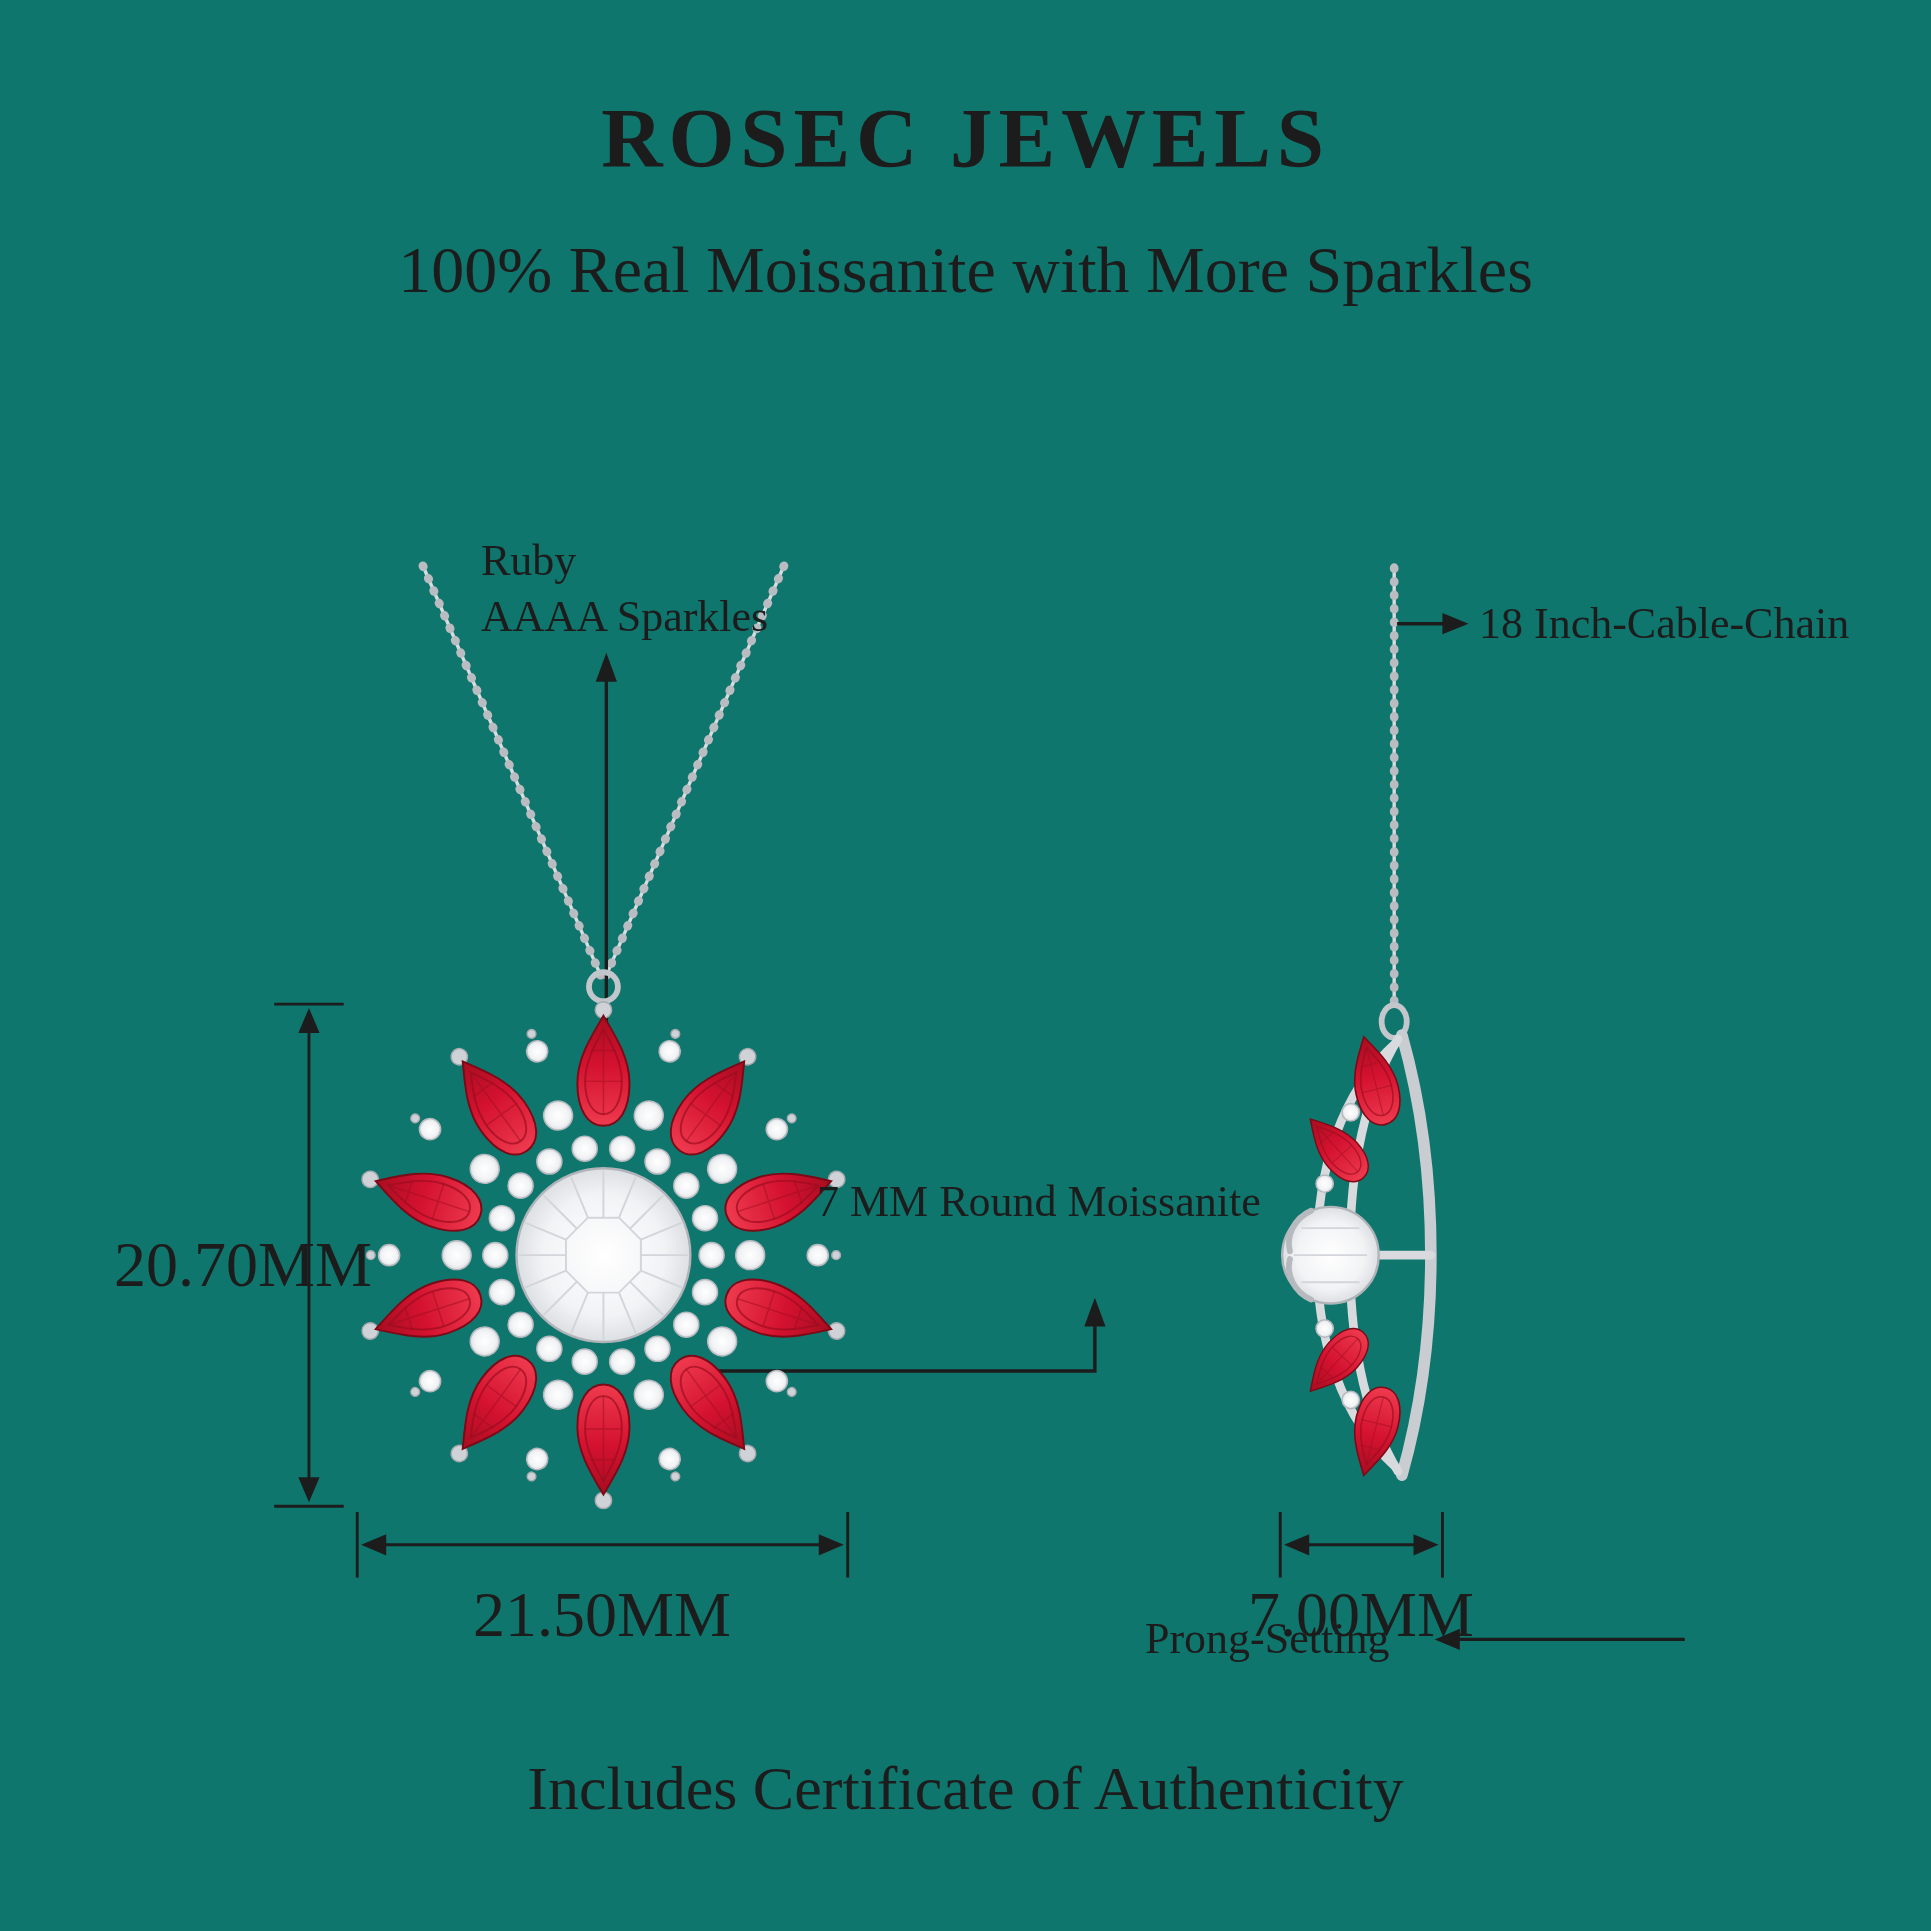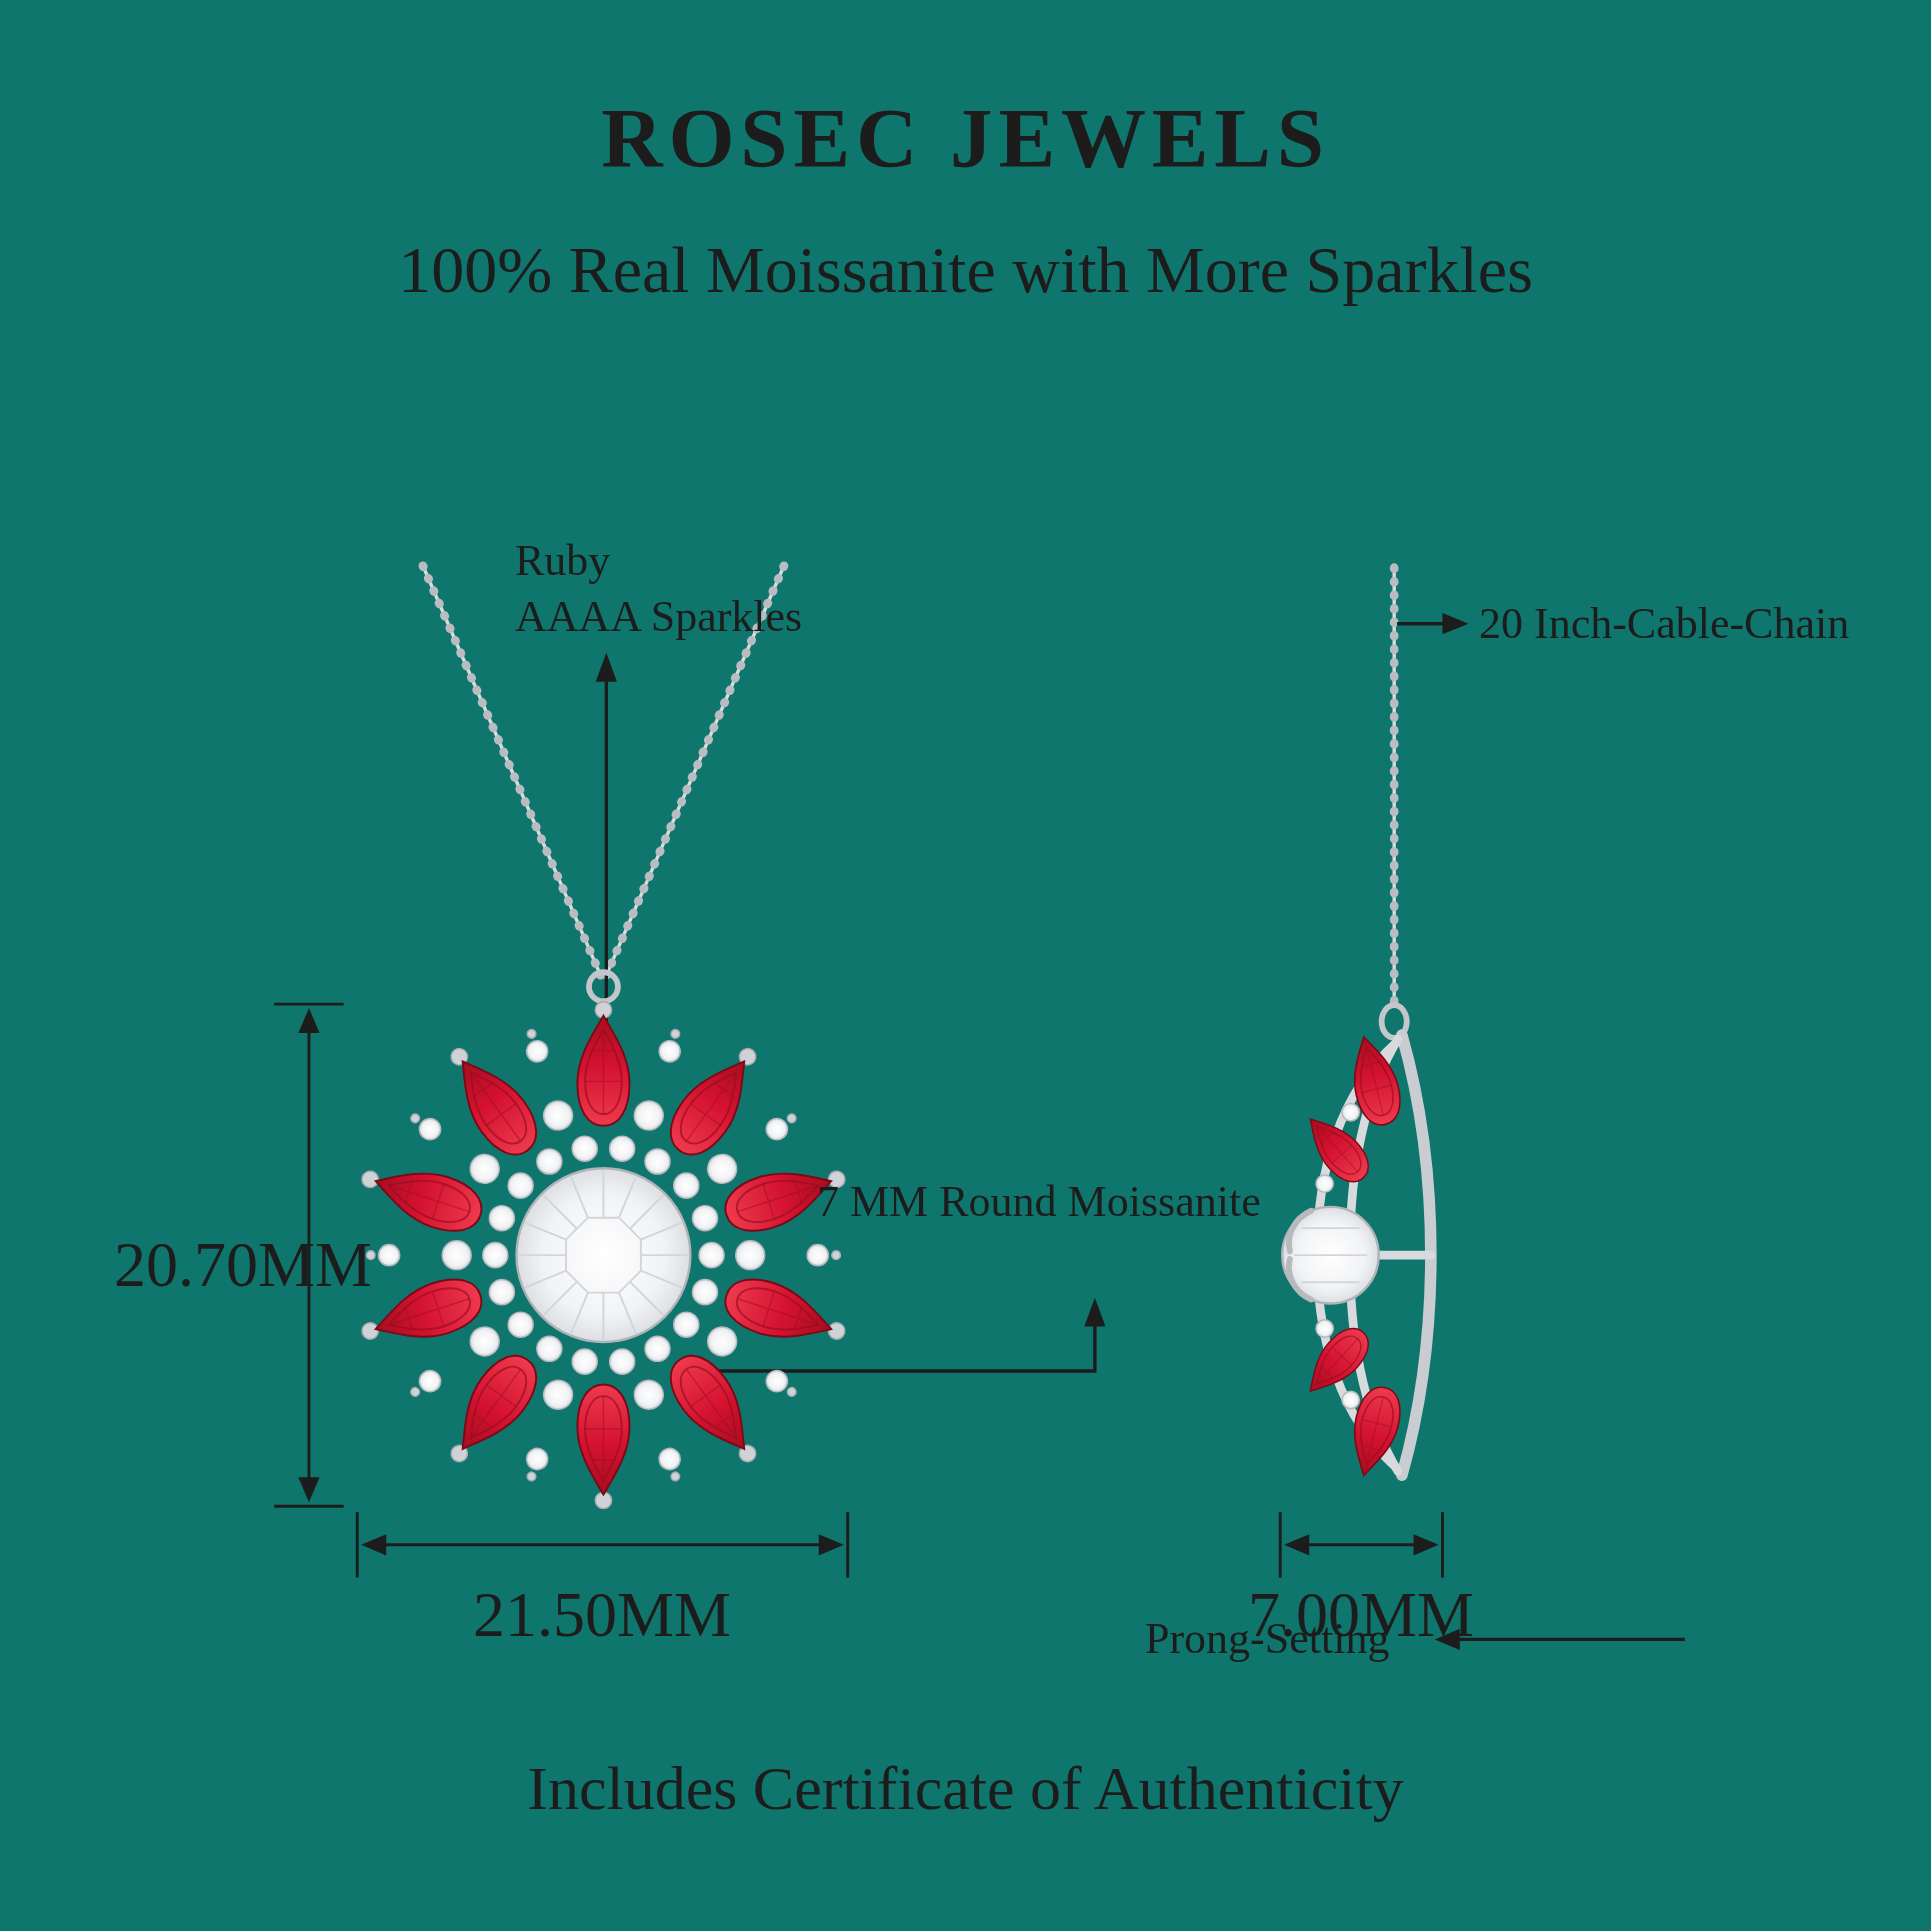--- a/index.html
+++ b/index.html
@@ -3,21 +3,21 @@
 <meta charset="utf-8">
 <style>
   html,body{margin:0;padding:0;background:#fff;}
   .canvas{position:relative;width:1931px;height:1931px;background:#0f766e;overflow:hidden;
           font-family:"Liberation Serif", serif;color:#1c1c1c;}
   .abs{position:absolute;}
   .title{top:89px;left:0;width:100%;text-align:center;font-size:85px;font-weight:700;letter-spacing:5.8px;}
   .subtitle{top:232px;left:0;width:100%;text-align:center;font-size:66px;font-weight:400;}
   .footer-note{top:1753px;left:0;width:100%;text-align:center;font-size:62px;}
   .ann{font-size:44px;line-height:56px;white-space:nowrap;}
-  .ruby-ann{left:481px;top:533px;margin-left:34px;}
+  .ruby-ann{left:481px;top:533px;}
   .moiss-ann{left:803px;top:1174px;margin-left:14px;}
   .chain-ann{left:1479px;top:599px;line-height:50px;}
   .prong-ann{left:1145px;top:1614px;line-height:50px;}
   .dim-label{font-size:64px;white-space:nowrap;}
   .dim-h{left:114px;top:1228px;}
   .dim-w{left:409px;top:1578px;width:386px;text-align:center;}
   .dim-d{left:1168px;top:1578px;width:386px;text-align:center;}
   svg.scene{position:absolute;left:0;top:0;}
   
   .chain-core{stroke:#dadcdf;stroke-width:3.5;fill:none;}
@@ -265,21 +265,21 @@
 
   <div class="abs ann ruby-ann">
     <div>Ruby</div>
     <div>AAAA Sparkles</div>
   </div>
 
   <div class="abs ann moiss-ann">
     <div>7 MM Round Moissanite</div>
   </div>
 
-  <div class="abs ann chain-ann">20 Inch-Cable-Chain</div>
+  <div class="abs ann chain-ann">18 Inch-Cable-Chain</div>
 
   <div class="abs ann prong-ann">Prong-Setting</div>
 
   <div class="abs dim-label dim-h">20.70MM</div>
   <div class="abs dim-label dim-w">21.50MM</div>
   <div class="abs dim-label dim-d">7.00MM</div>
 
   <div class="abs footer-note">Includes Certificate of Authenticity</div>
 </div>
 

